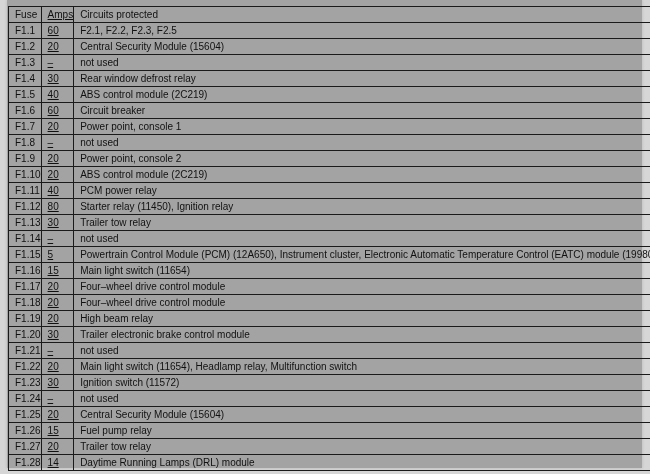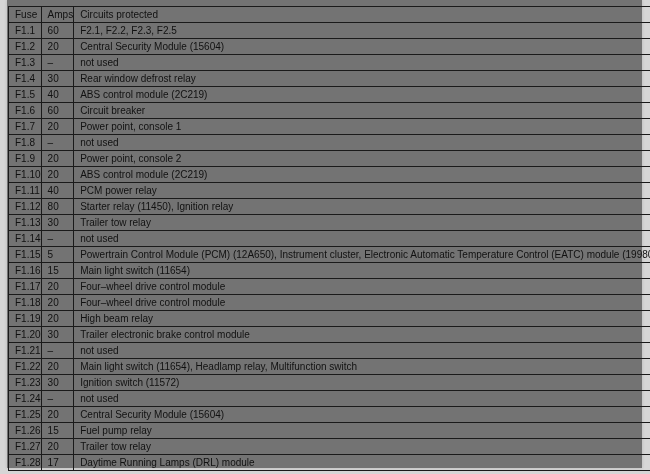--- a/index.html
+++ b/index.html
@@ -9,21 +9,21 @@
     overflow: hidden;
     font-family: "Liberation Sans", sans-serif;
     background: #d6d6d6;
   }
   .scan-page {
     position: absolute;
     top: 0;
     left: 7px;
     right: 8px;
     bottom: 6px;
-    background: #737373;
+    background: #a3a3a3;
     box-shadow: 0 0 3px rgba(0,0,0,0.15);
   }
   .fuse-table {
     position: absolute;
     top: 6px;
     left: 1px;
     width: 633px;
     border-collapse: collapse;
     font-size: 10px;
     color: #111111;
@@ -34,21 +34,21 @@
     height: 16px;
     padding: 0 0 0 6px;
     text-align: left;
     vertical-align: middle;
     font-weight: 400;
     white-space: nowrap;
     overflow: hidden;
     line-height: 15px;
   }
   .col-fuse  { width: 57px; }
-  .col-amps  { width: 66px; }
+  .col-amps  { width: 66px; text-decoration: underline; }
   .col-circ  { width: auto; }
 </style>
 </head>
 <body>
 
 <div class="scan-page">
   <table class="fuse-table">
     <thead>
       <tr>
         <th class="col-fuse">Fuse</th>
@@ -187,18 +187,18 @@
           <td class="col-amps">15</td>
           <td class="col-circ">Fuel pump relay</td>
         </tr>
         <tr>
           <td class="col-fuse">F1.27</td>
           <td class="col-amps">20</td>
           <td class="col-circ">Trailer tow relay</td>
         </tr>
         <tr>
           <td class="col-fuse">F1.28</td>
-          <td class="col-amps">17</td>
+          <td class="col-amps">14</td>
           <td class="col-circ">Daytime Running Lamps (DRL) module</td>
         </tr>
       </tbody>
   </table>
 </div>
 
 </body></html>

